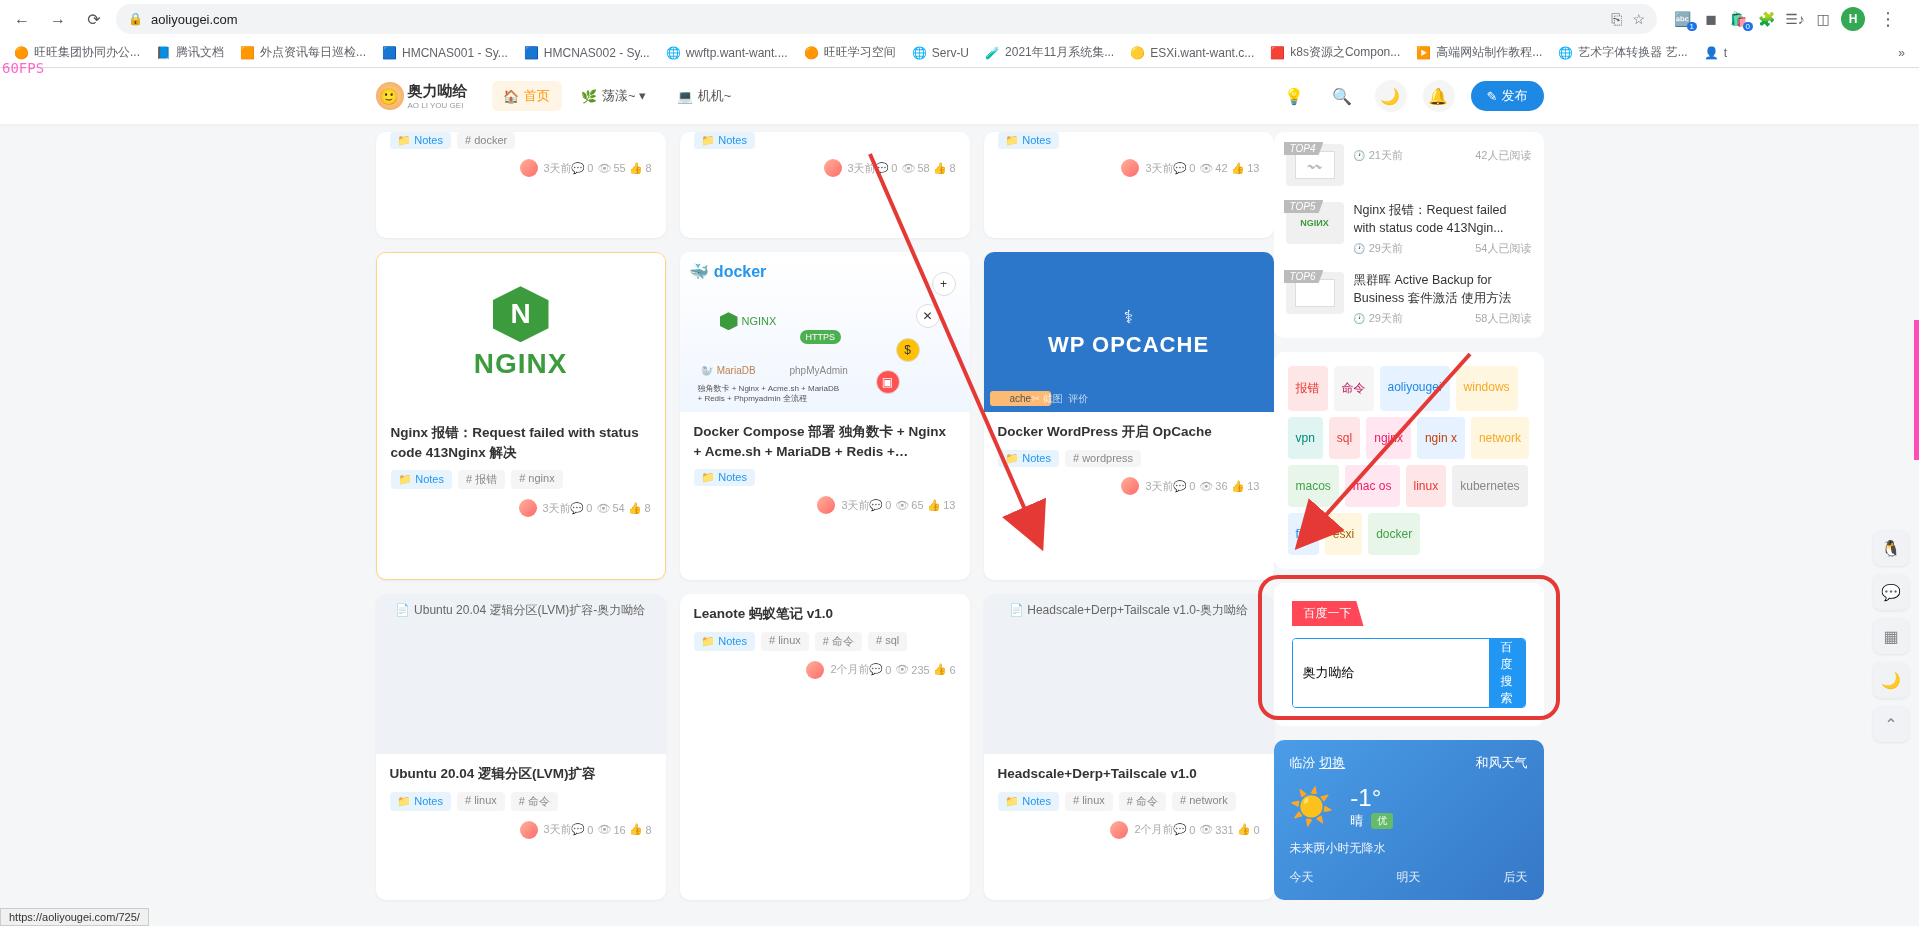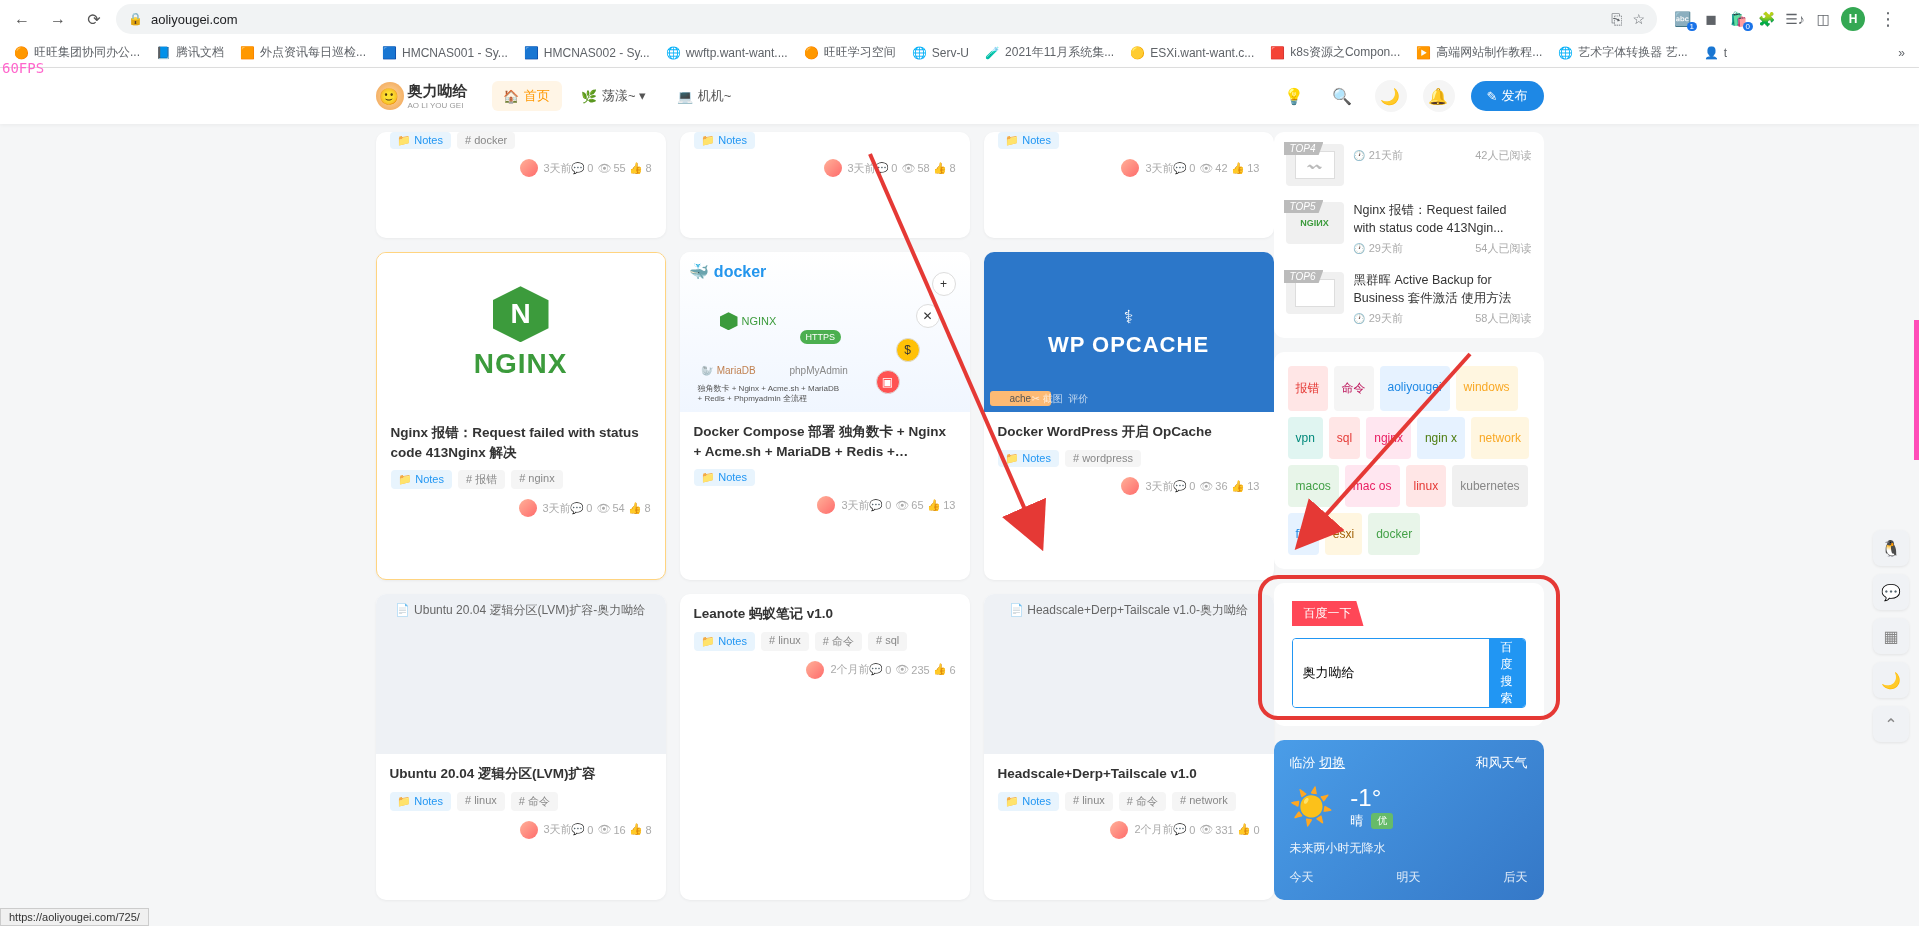--- a/index.html
+++ b/index.html
@@ -505,21 +505,21 @@
           </div>
         </div>
     <div class="side-tags" id="side-tags">
           <span class="stag" style="color: rgb(229, 57, 53); background: rgb(255, 230, 230);">报错</span>
           <span class="stag" style="color: #be185d; background: rgb(245, 245, 245);">命令</span>
           <span class="stag" style="color: rgb(30, 136, 229); background: rgb(230, 242, 255);">aoliyougei</span>
           <span class="stag" style="color: rgb(249, 168, 37); background: rgb(255, 246, 224);">windows</span>
           <span class="stag" style="color: rgb(0, 137, 123); background: rgb(224, 245, 241);">vpn</span>
           <span class="stag" style="color: rgb(229, 57, 53); background: rgb(255, 230, 230);">sql</span>
           <span class="stag" style="color: rgb(233, 30, 99); background: rgb(255, 230, 240);">nginx</span>
-          <span class="stag" style="color: #4d7c0f; background: rgb(230, 242, 255); text-align: right;">ngin x</span>
+          <span class="stag" style="color: #c2410c; background: rgb(230, 242, 255); text-align: right;">ngin x</span>
           <span class="stag" style="color: rgb(249, 168, 37); background: rgb(255, 246, 224);">network</span>
           <span class="stag" style="color: rgb(67, 160, 71); background: rgb(232, 245, 233); text-align: center;">macos</span>
           <span class="stag" style="color: rgb(233, 30, 99); background: rgb(255, 230, 240);">mac os</span>
           <span class="stag" style="color: rgb(229, 57, 53); background: rgb(255, 230, 230);">linux</span>
           <span class="stag" style="color: rgb(136, 136, 136); background: rgb(240, 240, 240);">kubernetes</span>
           <span class="stag" style="color: rgb(30, 136, 229); background: rgb(230, 242, 255);">file</span>
           <span class="stag" style="color: #a16207; background: rgb(255, 246, 224);">esxi</span>
           <span class="stag" style="color: rgb(67, 160, 71); background: rgb(232, 245, 233);">docker</span>
         </div>
     <div style="position:relative;">

